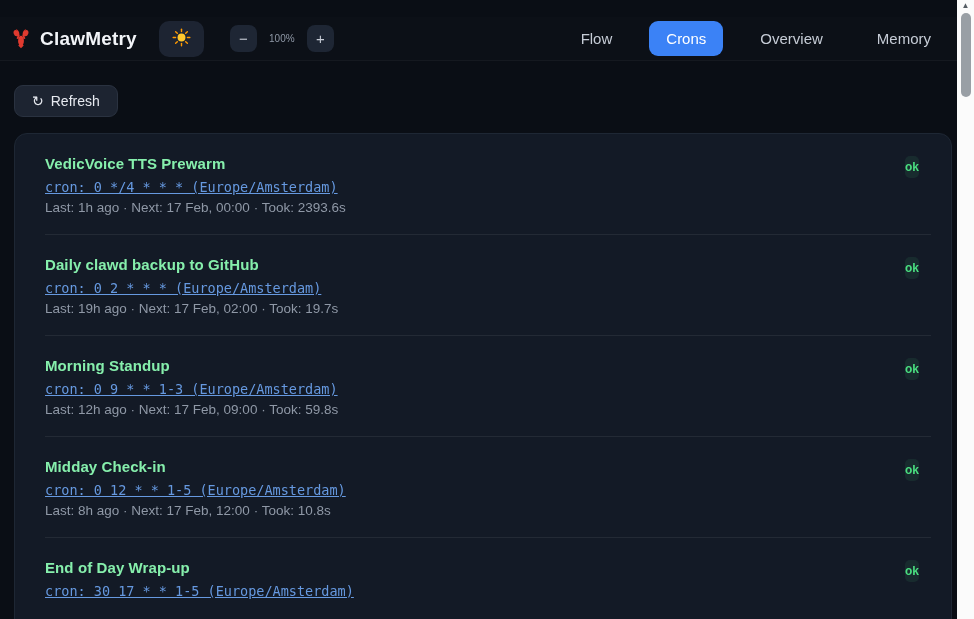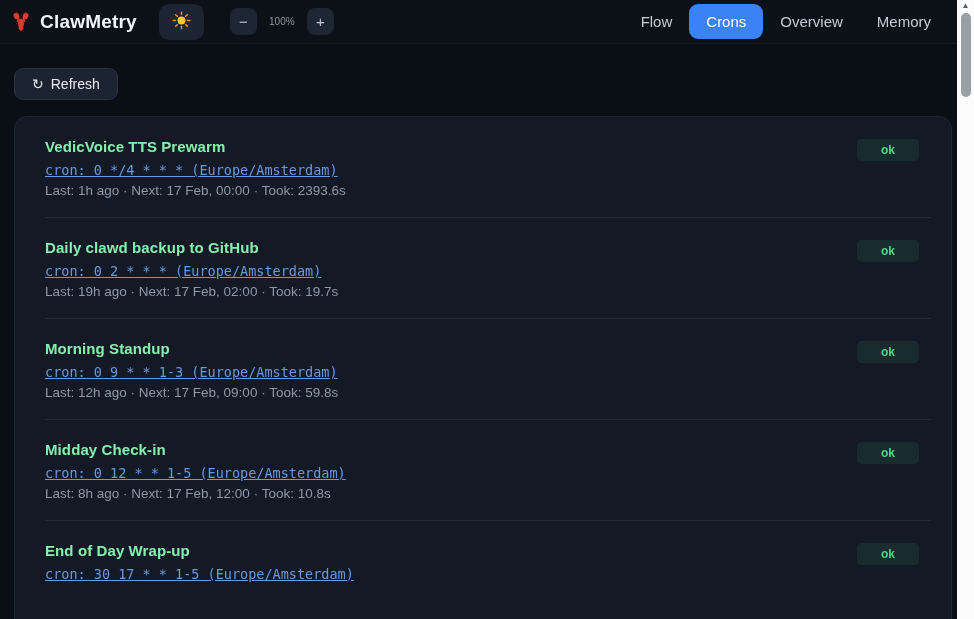--- a/index.html
+++ b/index.html
@@ -12,20 +12,21 @@
   }
 
   
   .header {
     height: 44px;
     background: #0c1017;
     display: flex;
     align-items: center;
     padding: 0 26px 0 10px;
     border-bottom: 1px solid rgba(255,255,255,0.04);
+    margin-top: 17px;
   }
   .brand { display: flex; align-items: center; gap: 8px; }
   .brand-icon { width: 22px; height: 22px; display: inline-flex; }
   .brand-title {
     color: #f2f4f8; font-size: 19px; font-weight: 700; letter-spacing: 0.2px;
   }
   .theme-btn {
     margin-left: 22px;
     width: 45px; height: 36px;
     background: #1d2432;
@@ -38,21 +39,21 @@
     width: 27px; height: 27px;
     background: #1e2634;
     color: #c6ccd6;
     border: none; border-radius: 8px;
     font-size: 15px; line-height: 1;
     display: inline-flex; align-items: center; justify-content: center;
     cursor: pointer;
   }
   .zoom-level { color: #8e97a5; font-size: 10px; min-width: 34px; text-align: center; }
 
-  .nav { margin-left: auto; display: flex; align-items: center; gap: 0; }
+  .nav { margin-left: auto; display: flex; align-items: center; gap: 20px; }
   .nav-item {
     color: #c6ccd6; font-size: 15px;
     background: transparent; border: none;
     padding: 9px 17px; border-radius: 9px;
     cursor: pointer;
   }
   .nav-item.active { background: #3b82f6; color: #ffffff; }
 
   
   .toolbar { padding: 24px 0 0 14px; }
@@ -99,21 +100,21 @@
     margin-top: 5px;
     font-size: 13.5px;
     color: #8f98a6;
   }
   .cron-meta:empty { display: none; }
   .status-badge {
     position: absolute; top: 22px; right: 12px;
     background: rgba(74, 222, 128, 0.09);
     color: #4ade80;
     font-size: 12px; font-weight: 700;
-    padding: 4px 24px;
+    padding: 4px 0;
     border-radius: 5px;
   }
 
   
   .scrollbar {
     position: fixed; top: 0; right: 0; bottom: 0;
     width: 17px;
     background: #fbfbfb;
     z-index: 10;
   }

